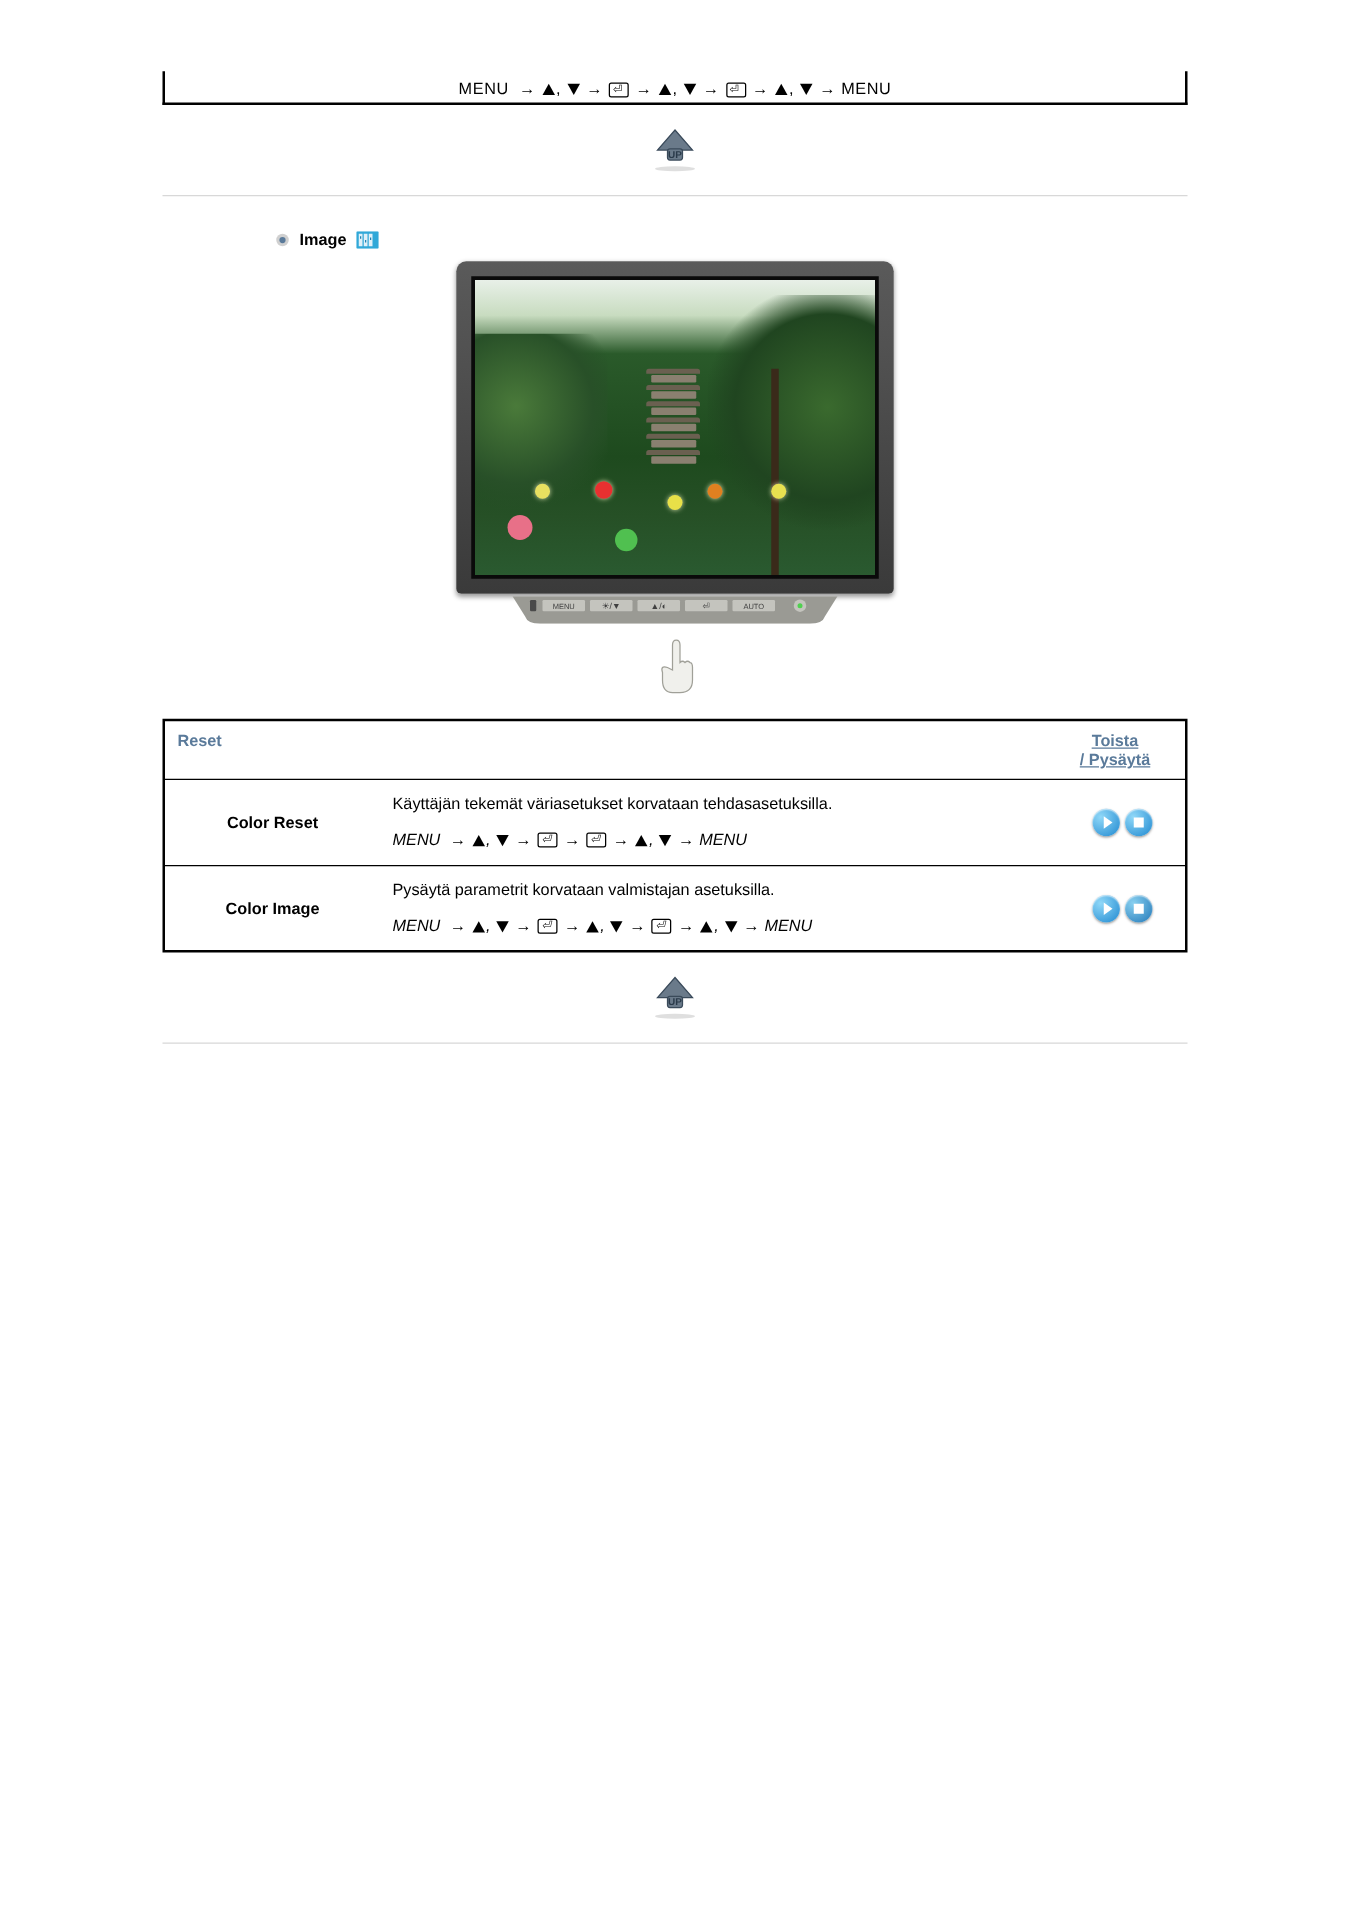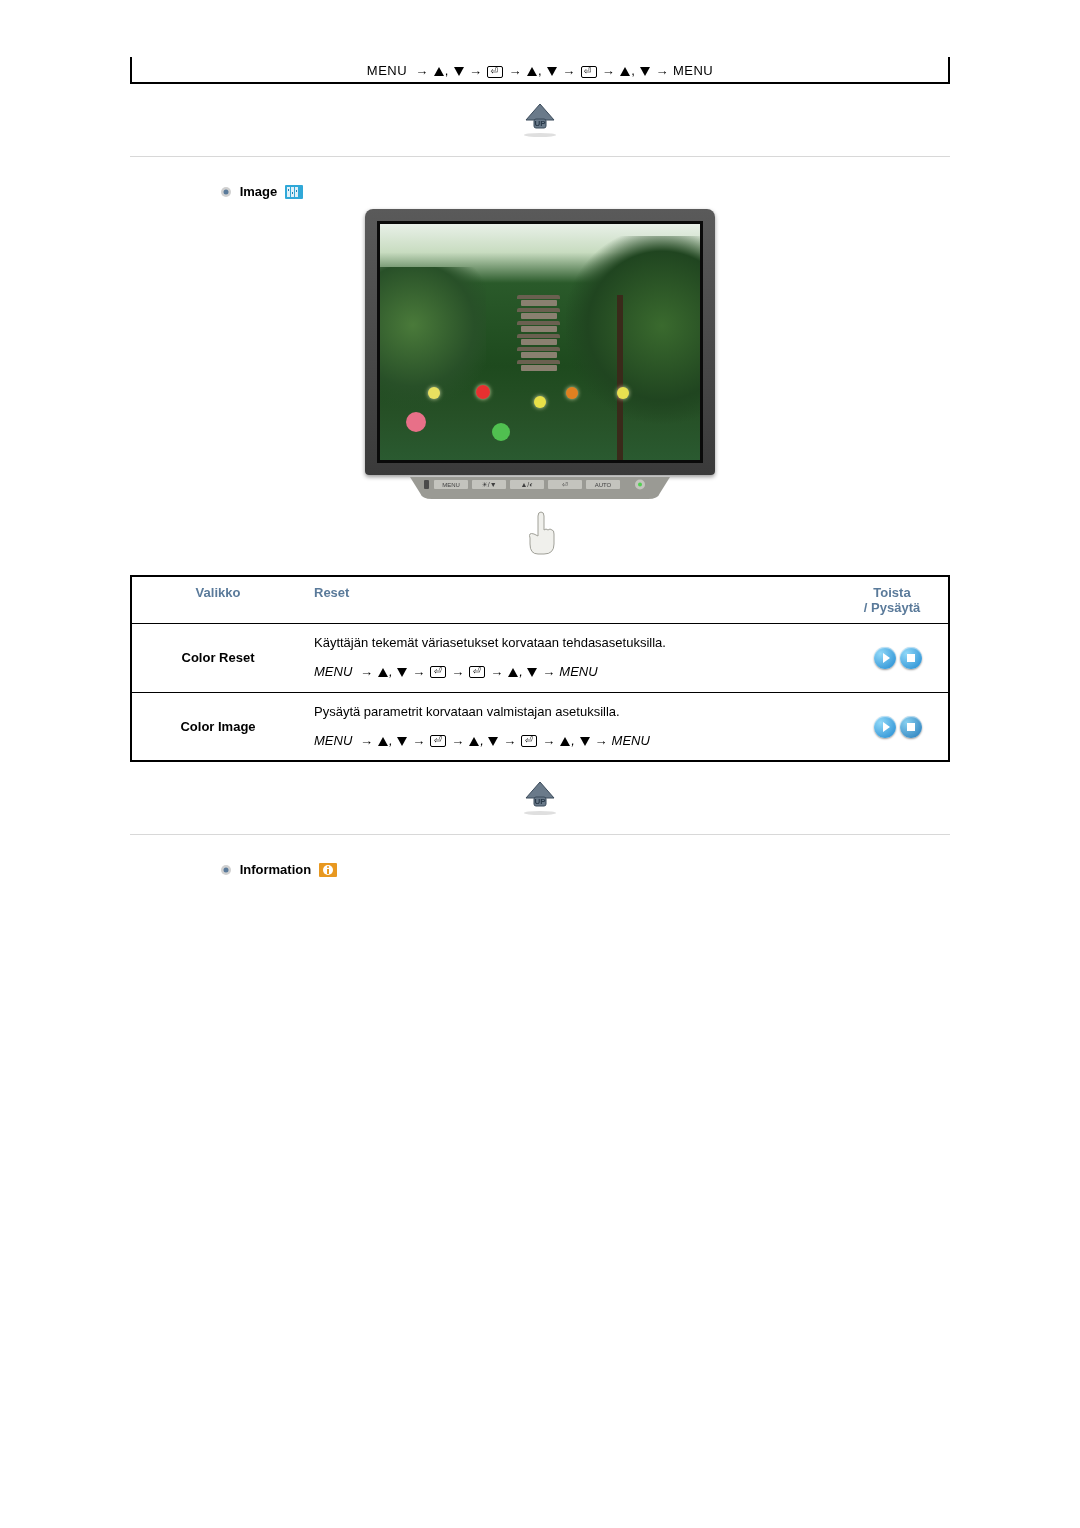--- a/index.html
+++ b/index.html
@@ -168,21 +168,21 @@
   }
   .dt-header > div {
     padding: 8px 6px;
     font-weight: bold;
     color: #5a7a9a;
     text-align: center;
     font-size: 13px;
   }
   .col-menu { width: 160px; flex-shrink:0; }
   .col-desc { flex: 1; text-align: left !important; padding-left: 10px !important; }
-  .col-play { width: 100px; flex-shrink:0; }
+  .col-play { width: 100px; flex-shrink:0;text-decoration:underline; }
   .dt-row {
     display: flex;
     align-items: center;
   }
   .dt-row.bordered { border-bottom: 1px solid #000; }
   .dt-row > .col-menu {
     padding: 8px 6px;
     font-weight: bold;
     text-align: center;
     font-size: 13px;
@@ -322,21 +322,20 @@
       <div class="hand-icon">
         <svg viewBox="0 0 40 46">
           <path d="M 18 6 Q 18 2 21 2 Q 24 2 24 6 L 24 20 Q 26 18 28 20 Q 30 18 32 20 Q 34 20 34 24 L 34 34 Q 34 44 24 44 L 18 44 Q 10 44 10 34 L 10 28 Q 8 22 14 24 L 18 26 Z" fill="#f0f0ec" stroke="#a0a098" stroke-width="1"></path>
         </svg>
       </div>
     </div>
   </div>
 
   <div class="data-table">
     <div class="dt-header">
-      <div class="col-menu">Valikko</div>
       <div class="col-desc">Reset</div>
       <div class="col-play" style="white-space:pre-line;">Toista
 / Pysäytä</div>
     </div>
 
     <div class="dt-row bordered">
       <div class="col-menu">Color Reset</div>
       <div class="col-desc">
         <span>Käyttäjän tekemät väriasetukset korvataan tehdasasetuksilla.</span>
         <div class="nav-line">MENU <span class="sep-arrow">→</span><span class="arrow-up-icon"></span>, <span class="arrow-down-icon"></span><span class="sep-arrow">→</span><span class="enter-icon"></span><span class="sep-arrow">→</span><span class="enter-icon"></span><span class="sep-arrow">→</span><span class="arrow-up-icon"></span>, <span class="arrow-down-icon"></span><span class="sep-arrow">→</span>MENU </div>
@@ -364,33 +363,16 @@
     <svg viewBox="0 0 48 36">
       <polygon points="24,2 38,18 30,18 30,18 18,18 10,18" fill="#6a7a8a" stroke="#3a4a5a" stroke-width="1"></polygon>
       <rect x="18" y="17" width="12" height="9" rx="2" fill="#6a7a8a" stroke="#3a4a5a" stroke-width="1"></rect>
       <text x="24" y="24" font-size="8" text-anchor="middle" fill="#2a3a4a" font-weight="bold">UP</text>
       <ellipse cx="24" cy="33" rx="16" ry="2" fill="#c0c0c0" opacity="0.5"></ellipse>
     </svg>
   </a>
 
   <hr class="sep">
 
-  <div class="section-title-row">
-    <span class="bullet-icon">
-      <svg viewBox="0 0 12 12">
-          <circle cx="6" cy="6" r="5" fill="#d0d0d0"></circle>
-          <circle cx="6" cy="6" r="2.5" fill="#5a7a9a"></circle>
-        </svg>
-    </span>
-    <span class="section-title">Information</span>
-    <span class="info-icon">
-      <svg viewBox="0 0 18 14">
-          <rect x="0" y="0" width="18" height="14" rx="1" fill="#e89820"></rect>
-          <circle cx="9" cy="7" r="5" fill="#fff"></circle>
-          <circle cx="9" cy="4" r="1" fill="#e89820"></circle>
-          <rect x="8" y="6" width="2" height="5" fill="#e89820"></rect>
-        </svg>
-    </span>
-  </div>
 
   <div class="big-gap"></div>
 
 </div>
 
 </body></html>

